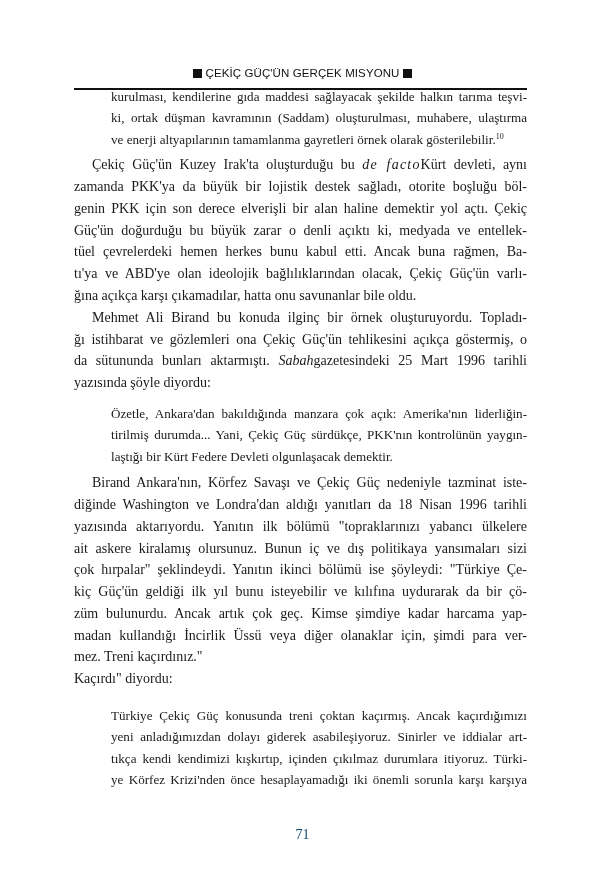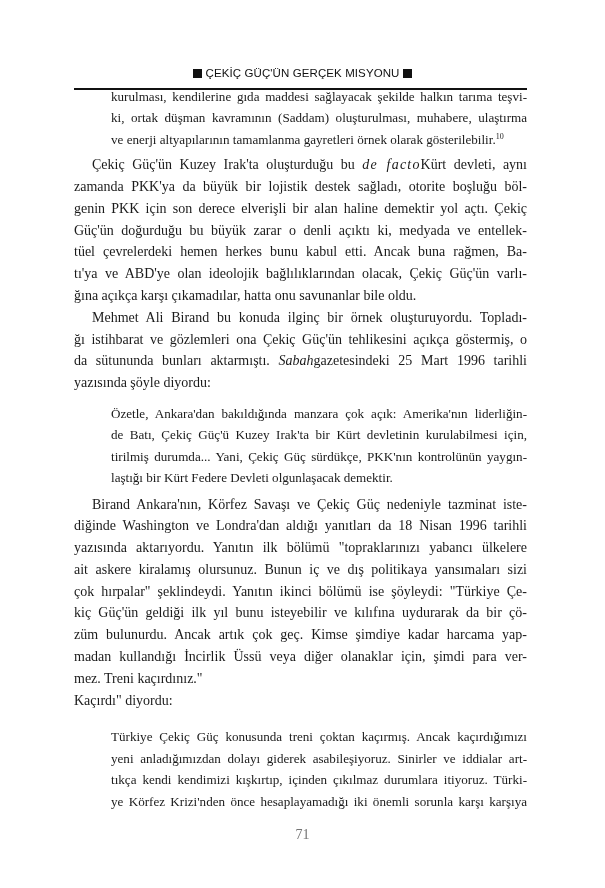--- a/index.html
+++ b/index.html
@@ -17,21 +17,21 @@
   .body .line { font-size: 14px; line-height: 21.8px; height: 21.8px; }
   .quote { margin-left: 37px; width: 416px; }
   .quote .line { font-size: 13.1px; line-height: 21.4px; height: 21.4px; }
   .indent { padding-left: 18px; }
   .q1 { margin-bottom: 4px; }
   .q2 { margin-top: 9px; margin-bottom: 5px; }
   .q3 { margin-top: 15px; }
   sup { font-size: 8px; vertical-align: 5px; line-height: 0; }
   i.sp { letter-spacing: 1.2px; }
   .pagenum { position: absolute; top: 827px; left: 0; width: 605px; text-align: center;
-             font-size: 14px; color: #737373; }
+             font-size: 14px; color: #0c4a6e; }
 </style>
 </head>
 <body>
 
 <div class="header">
   <span class="sq"></span><span>ÇEKİÇ GÜÇ'ÜN GERÇEK MISYONU</span><span class="sq"></span>
 </div>
 <div class="rule"></div>
 
 <div class="content">
@@ -54,21 +54,20 @@
 
   <div class="body">
     <span class="line indent">Mehmet Ali Birand bu konuda ilginç bir örnek oluşturuyordu. Topladı-</span>
     <span class="line">ğı istihbarat ve gözlemleri ona Çekiç Güç'ün tehlikesini açıkça göstermiş, o</span>
     <span class="line"><span>da sütununda bunları aktarmıştı.</span> <i>Sabah</i><span>gazetesindeki 25 Mart 1996 tarihli</span></span>
     <span class="line last">yazısında şöyle diyordu:</span>
   </div>
 
   <div class="quote q2">
     <span class="line">Özetle, Ankara'dan bakıldığında manzara çok açık: Amerika'nın liderliğin-</span>
-    <span class="line">de Batı, Çekiç Güç'ü Kuzey Irak'ta bir Kürt devletinin kurulabilmesi için,</span>
     <span class="line">tirilmiş durumda... Yani, Çekiç Güç sürdükçe, PKK'nın kontrolünün yaygın-</span>
     <span class="line last">laştığı bir Kürt Federe Devleti olgunlaşacak demektir.</span>
   </div>
 
   <div class="body">
     <span class="line indent">Birand Ankara'nın, Körfez Savaşı ve Çekiç Güç nedeniyle tazminat iste-</span>
     <span class="line">diğinde Washington ve Londra'dan aldığı yanıtları da 18 Nisan 1996 tarihli</span>
     <span class="line">yazısında aktarıyordu. Yanıtın ilk bölümü "topraklarınızı yabancı ülkelere</span>
     <span class="line">ait askere kiralamış olursunuz. Bunun iç ve dış politikaya yansımaları sizi</span>
     <span class="line">çok hırpalar" şeklindeydi. Yanıtın ikinci bölümü ise şöyleydi: "Türkiye Çe-</span>

